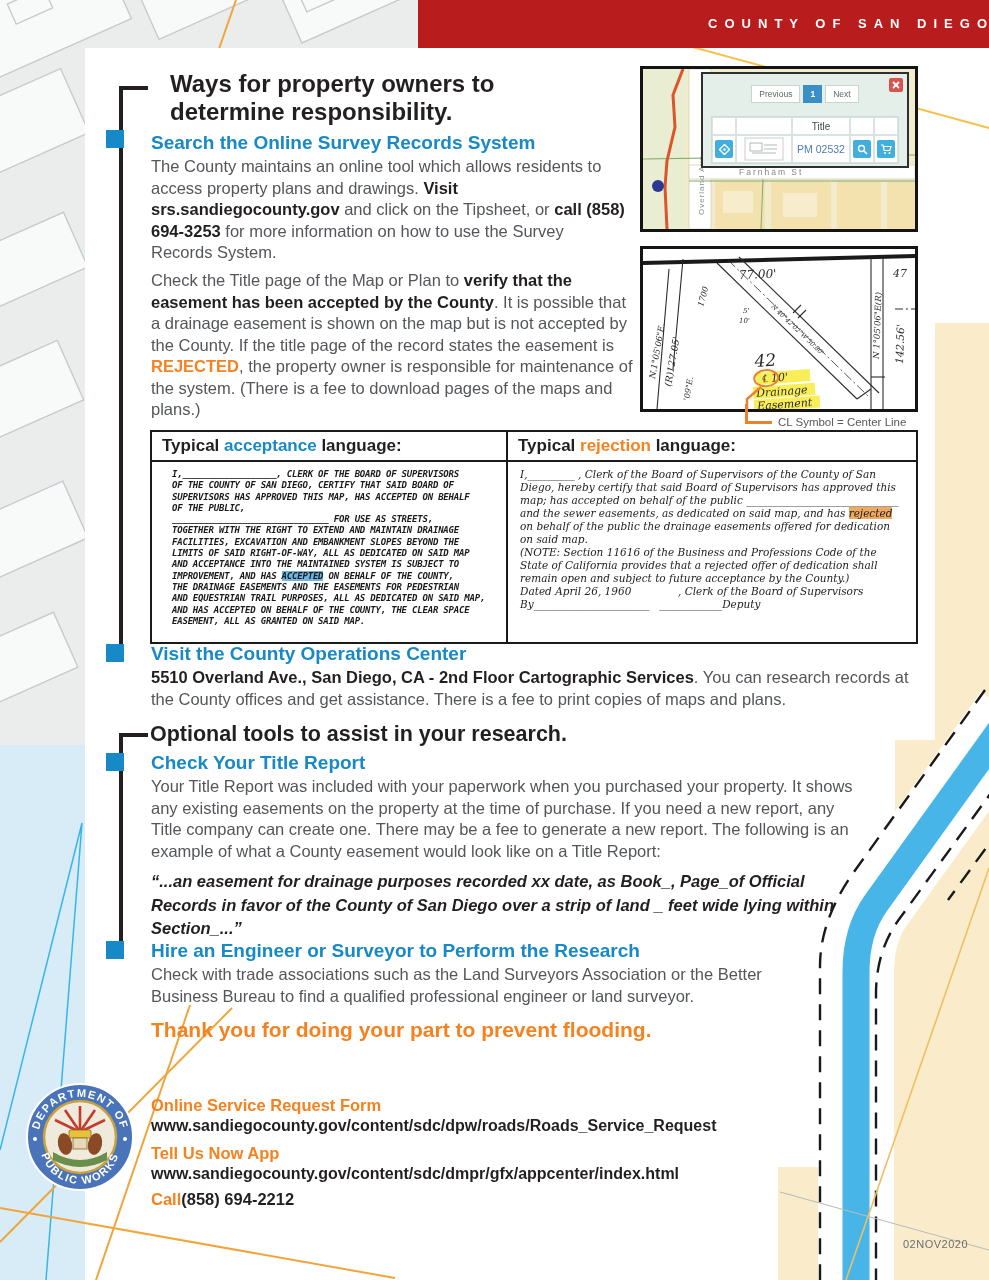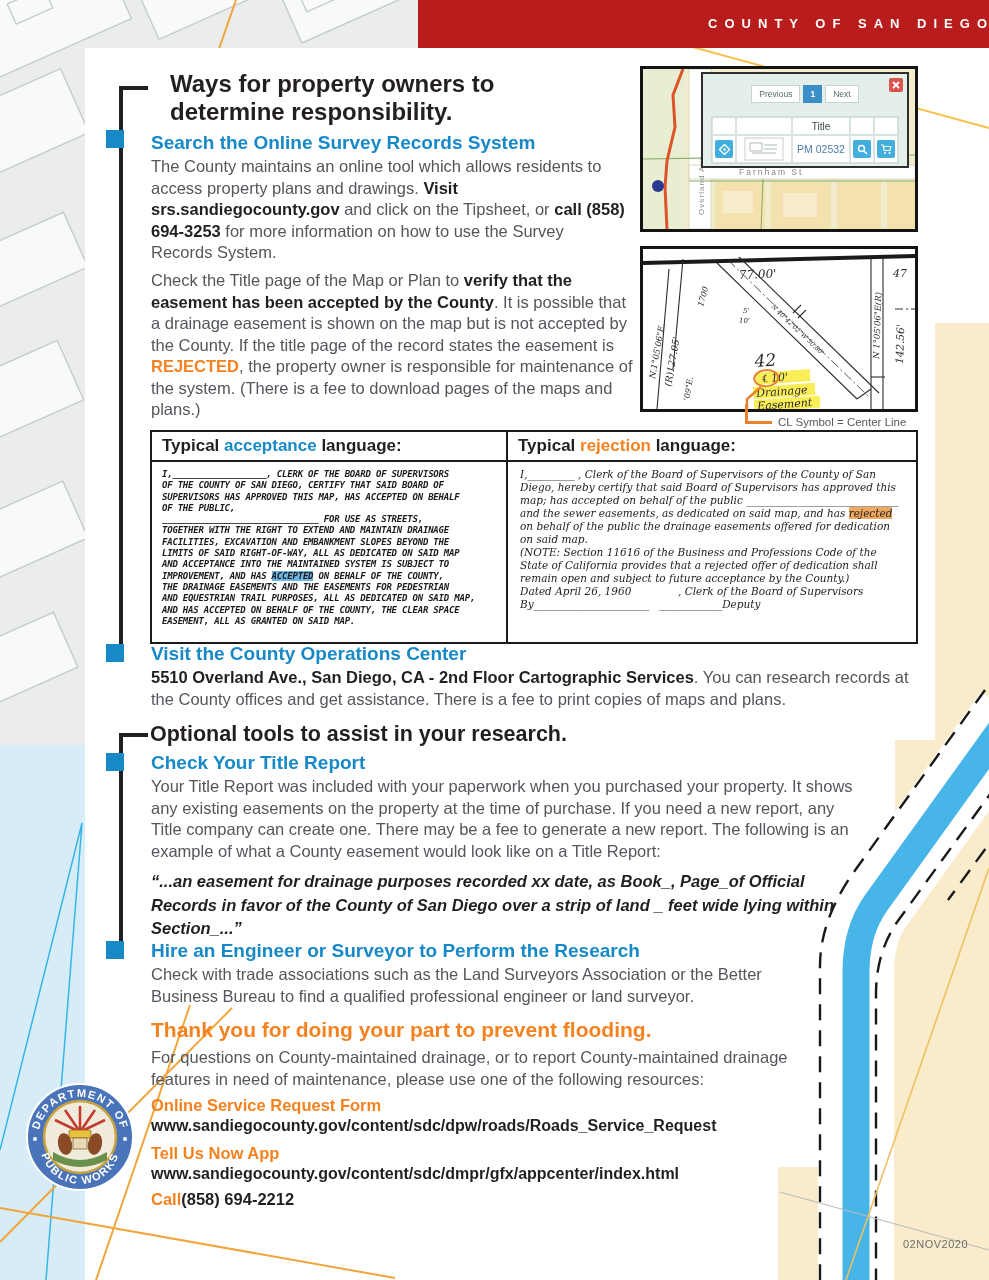--- a/index.html
+++ b/index.html
@@ -25,21 +25,21 @@
   
   .lang-table{left:150px;top:430px;width:768px;height:214px;border:2.5px solid #1a1a1a;
               background:#fff;display:flex;flex-direction:column;box-sizing:border-box;}
   .lt-head{display:flex;border-bottom:2px solid #1a1a1a;}
   .lt-hc{font-size:17px;font-weight:bold;color:#231f20;padding:4px 10px;box-sizing:border-box;}
   .lt-hc.left{width:356px;border-right:2px solid #1a1a1a;}
   .lt-hc.right{flex:1;}
   .w-blue{color:#1789C7;}
   .w-orange{color:#F58220;}
   .lt-body{display:flex;flex:1;min-height:0;}
-  .accept-cell{width:356px;border-right:2px solid #1a1a1a;padding:7px 6px 4px 10px;box-sizing:border-box;
+  .accept-cell{width:356px;border-right:2px solid #1a1a1a;padding:7px 6px 4px 20px;box-sizing:border-box;
       font-family:"DejaVu Sans Mono",monospace;font-weight:bold;font-style:italic;font-size:9px;
       line-height:11.3px;letter-spacing:-0.2px;color:#1a1a1a;white-space:pre-line;overflow:hidden;}
   .hl-accept{background:#6DB6E3;}
   .reject-cell{flex:1;padding:6px 10px 4px 12px;font-family:"DejaVu Serif",serif;font-style:italic;
       font-size:10.5px;line-height:13px;color:#222;white-space:pre-line;overflow:hidden;box-sizing:border-box;}
   .hl-reject{background:#F0A95E;}
   
   .shot{border:3px solid #141414;background:#fff;box-sizing:content-box;}
   .map1{left:640px;top:66px;width:272px;height:160px;}
   .map2{left:640px;top:246px;width:272px;height:160px;}
@@ -161,21 +161,20 @@
   <div class="abs body" style="left:151px;top:667px;width:768px;"><span class="b">5510 Overland Ave., San Diego, CA - 2nd Floor Cartographic Services</span><span>. You can research records at the County offices and get assistance. There is a fee to print copies of maps and plans.</span></div>
 
   <div class="abs h-main2" style="left:150px;top:722px;">Optional tools to assist in your research.</div>
   <div class="abs h-blue" style="left:151px;top:752px;">Check Your Title Report</div>
   <div class="abs body" style="left:151px;top:776px;width:714px;">Your Title Report was included with your paperwork when you purchased your property. It shows any existing easements on the property at the time of purchase. If you need a new report, any Title company can create one. There may be a fee to generate a new report. The following is an example of what a County easement would look like on a Title Report:</div>
   <div class="abs quote" style="left:151px;top:870px;width:700px;">“...an easement for drainage purposes recorded xx date, as Book_, Page_of Official Records in favor of the County of San Diego over a strip of land _ feet wide lying within Section_...”</div>
   <div class="abs h-blue" style="left:151px;top:940px;">Hire an Engineer or Surveyor to Perform the Research</div>
   <div class="abs body" style="left:151px;top:964px;width:650px;">Check with trade associations such as the Land Surveyors Association or the Better Business Bureau to find a qualified professional engineer or land surveyor.</div>
 
   <div class="abs h-orange" style="left:151px;top:1018px;">Thank you for doing your part to prevent flooding.</div>
-  <div class="abs body" style="left:151px;top:1047px;width:660px;">For questions on County-maintained drainage, or to report County-maintained drainage features in need of maintenance, please use one of the following resources:</div>
   <div class="abs res-label" style="left:151px;top:1096px;">Online Service Request Form</div>
   <div class="abs res-url" style="left:151px;top:1117px;">www.sandiegocounty.gov/content/sdc/dpw/roads/Roads_Service_Request</div>
   <div class="abs res-label" style="left:151px;top:1144px;">Tell Us Now App</div>
   <div class="abs res-url" style="left:151px;top:1165px;">www.sandiegocounty.gov/content/sdc/dmpr/gfx/appcenter/index.html</div>
   <div class="abs" style="left:151px;top:1190px;"><span class="res-label">Call</span><span class="call-num">(858) 694-2212</span></div>
 
   <div class="abs shot map1">
     <svg width="272" height="160" viewBox="0 0 272 160">
       <rect width="272" height="160" fill="#f1ecce"></rect>
       <rect width="42" height="160" fill="#e9edd2"></rect>

